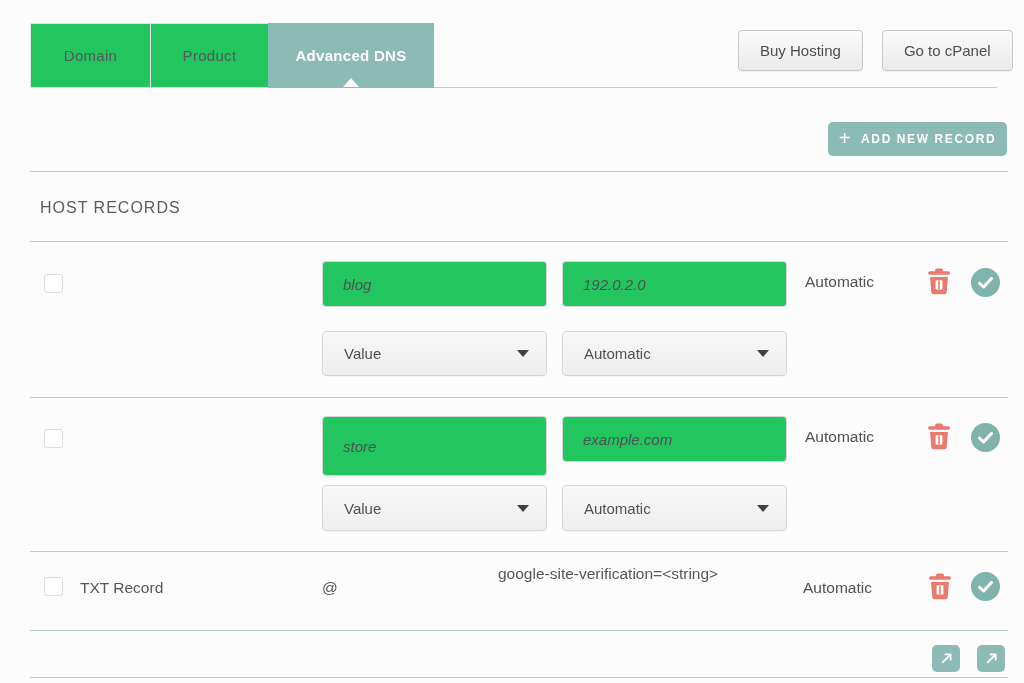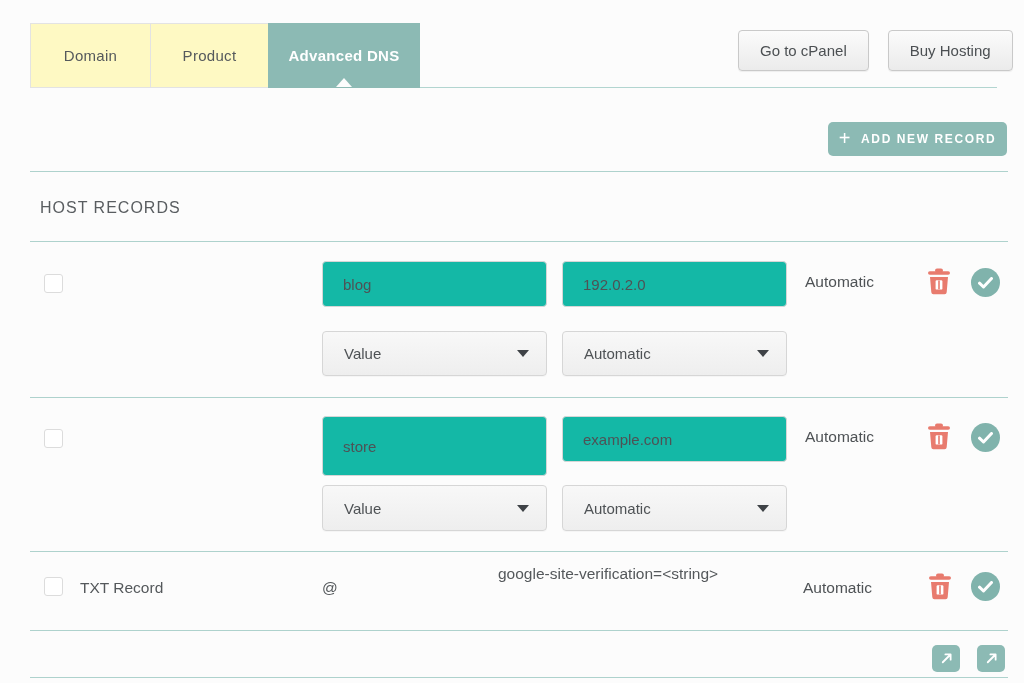--- a/index.html
+++ b/index.html
@@ -2,26 +2,26 @@
 <html><head>
 <meta charset="utf-8">
 <style>
   * { margin:0; padding:0; box-sizing:border-box; }
   html,body { background:#fcfcfc; }
   body { font-family:"Liberation Sans", sans-serif; color:#54585b; }
   .page { position:relative; width:1024px; height:683px; background:#fcfcfc; overflow:hidden; }
 
   
   .tabbar { position:absolute; top:23px; left:30px; display:flex; z-index:2; }
-  .tab { height:65px; background:#fef9c3; border:1px solid #e3e3e3; margin-right:-1px;
+  .tab { height:65px; background:#22c55e; border:1px solid #e3e3e3; margin-right:-1px;
          display:flex; align-items:center; justify-content:center;
          font-size:15px; color:#55595c; letter-spacing:.3px; cursor:pointer; }
   .tab.w1 { width:121px; }
   .tab.w2 { width:119px; }
-  .tab.active { width:152px; background:#8cbab4; border-color:#8cbab4; color:#fff;
+  .tab.active { width:166px; background:#8cbab4; border-color:#8cbab4; color:#fff;
                 font-weight:bold; position:relative; }
   .tab.active::after { content:""; position:absolute; bottom:0; left:50%;
                        transform:translateX(-50%); width:0; height:0;
                        border-left:8px solid transparent; border-right:8px solid transparent;
                        border-bottom:9px solid #fcfcfc; }
   .tab-underline { position:absolute; top:87px; left:30px; width:967px; height:1px;
                    background:#b2d5d0; z-index:1; }
 
   
   .hdr-btns { position:absolute; top:30px; left:738px; display:flex; gap:19px; z-index:3; }
@@ -47,22 +47,22 @@
   
   .record-row { position:absolute; left:0; width:1024px; }
   .chk { position:absolute; width:19px; height:19px; background:#fff;
          border:1px solid #dcdcdc; border-radius:3px; cursor:pointer; }
   .select { position:absolute; background:linear-gradient(#f8f8f8,#eeeeee);
             border:1px solid #d6d6d6; border-radius:4px; display:flex; align-items:center;
             padding:0 17px 0 21px; font-size:15px; color:#4e5255; cursor:pointer;
             box-shadow:0 1px 1px rgba(0,0,0,.03); }
   .caret { margin-left:auto; width:0; height:0; border-left:6px solid transparent;
            border-right:6px solid transparent; border-top:7px solid #3e4246; }
-  .tinput { position:absolute; background:#14b8a6; border:1px solid #d6d6d6; border-radius:4px;
-            padding:0 20px; font-size:15px; color:#4e5255; font-family:inherit; outline:none; }
+  .tinput { position:absolute; background:#22c55e; border:1px solid #d6d6d6; border-radius:4px;
+            padding:0 20px; font-size:15px; color:#4e5255; font-family:inherit; outline:none;font-style:italic; }
   .ttl-text { position:absolute; font-size:15.5px; color:#4e5255; }
   .cell-text { position:absolute; font-size:15.5px; color:#54585b; }
   .icon-btn { position:absolute; background:none; border:none; padding:0; cursor:pointer;
               line-height:0; }
   .check-btn { position:absolute; width:29px; height:29px; border:none; border-radius:50%;
                background:#80b3ac; padding:0; cursor:pointer; line-height:0;
                display:flex; align-items:center; justify-content:center; }
   .footer-btn { position:absolute; width:28px; height:27px; border:none; border-radius:5px;
                 background:#8cbab4; padding:0; cursor:pointer; line-height:0;
                 display:flex; align-items:center; justify-content:center; }
@@ -73,22 +73,22 @@
 <div class="page">
 
   <div class="tab-underline"></div>
   <div class="tabbar">
     <div class="tab w1">Domain</div>
     <div class="tab w2">Product</div>
     <div class="tab active">Advanced DNS</div>
   </div>
 
   <div class="hdr-btns">
+    <button class="hdr-btn">Buy Hosting</button>
     <button class="hdr-btn">Go to cPanel</button>
-    <button class="hdr-btn">Buy Hosting</button>
   </div>
 
   <button class="add-btn">
     <span class="plus">+</span>
     <span>ADD NEW RECORD</span>
   </button>
 
   <div class="divider" style="top:171px;"></div>
 
   <h2 class="section-title">HOST RECORDS</h2>

